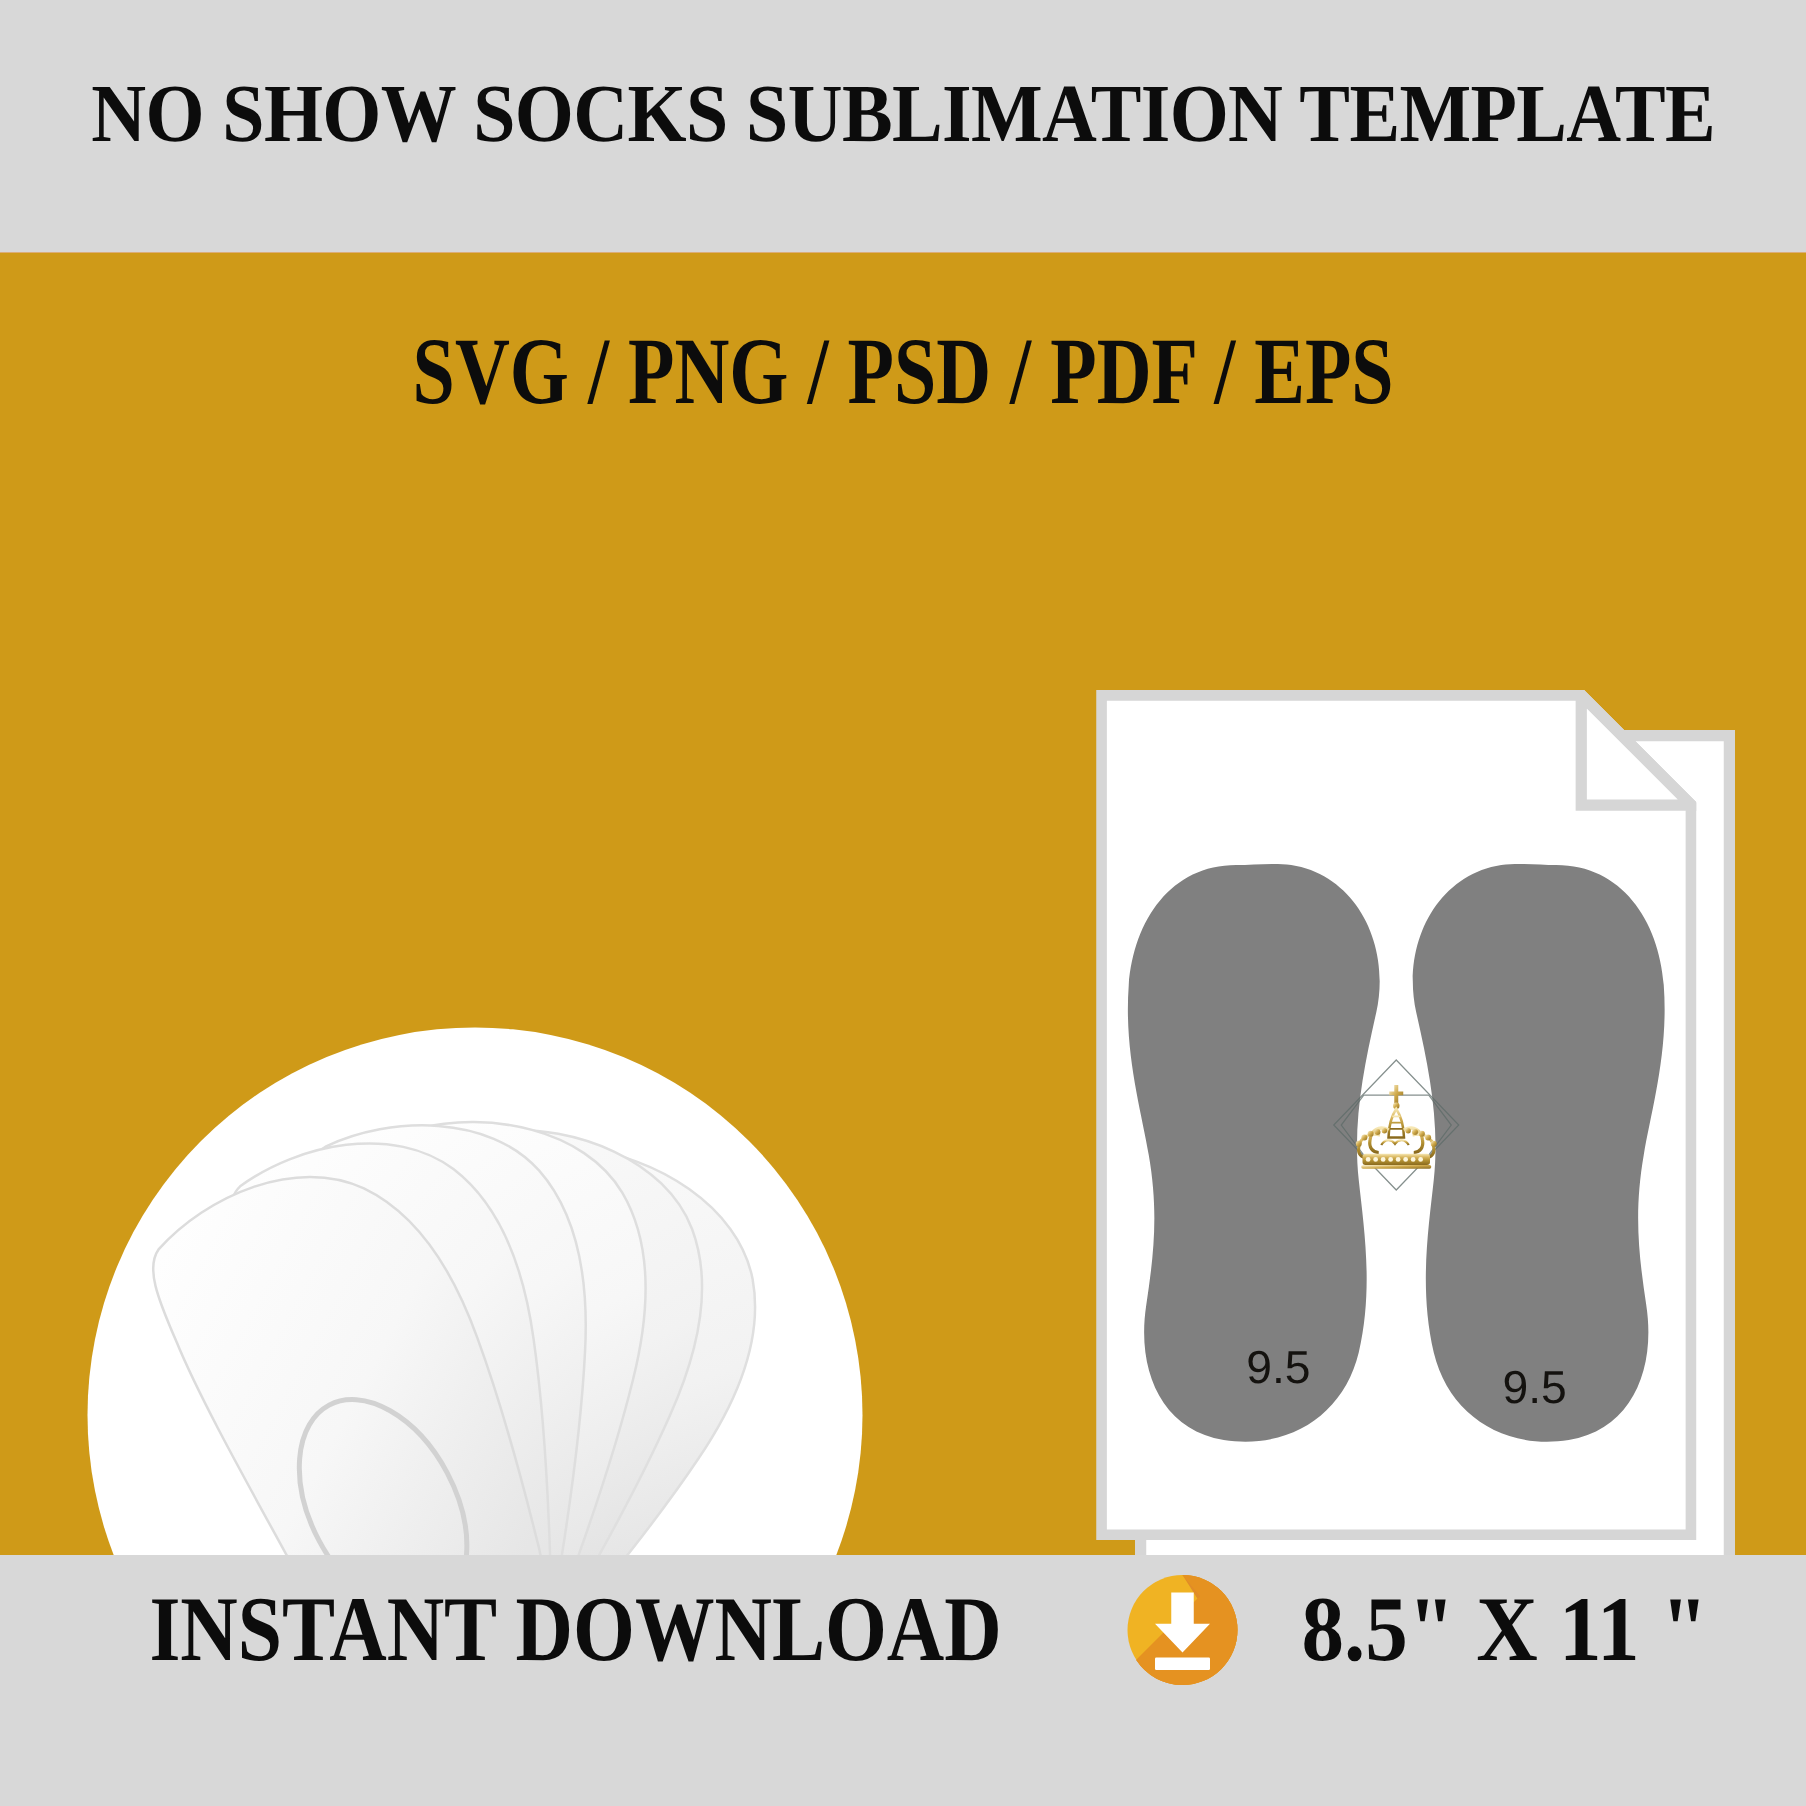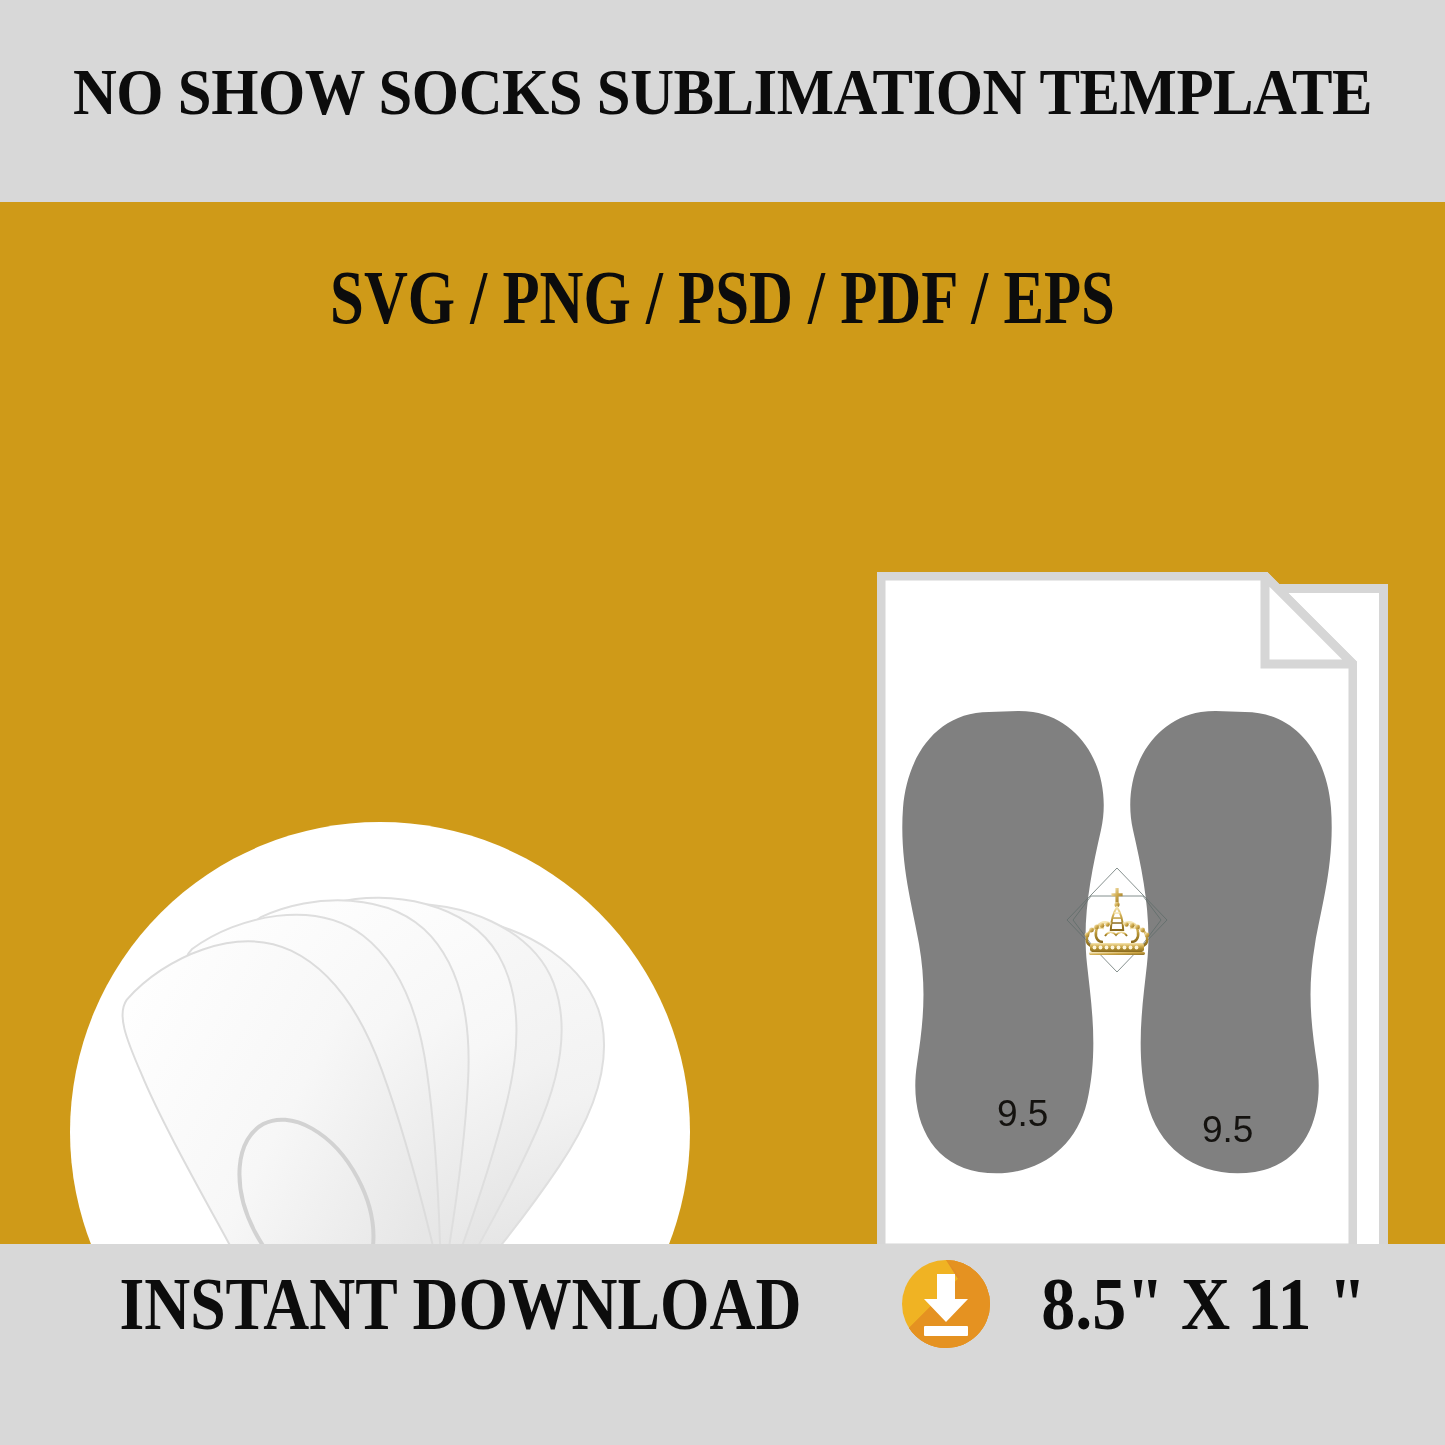--- a/index.html
+++ b/index.html
@@ -84,21 +84,21 @@
   .paper-back {
     position: absolute;
     left: 908px; top: 382px;
     width: 480px; height: 680px;
     background: #ffffff;
     border: 9px solid #d6d6d6;
     box-sizing: border-box;
   }
   .paper-front {
     position: absolute;
-    left: 877px; top: 370px;
+    left: 877px; top: 350px;
     width: 480px; height: 608px;
     box-sizing: border-box;
   }
   .paper-front-svg {
     position: absolute;
     left: 0; top: 0;
     width: 480px; height: 680px;
   }
   .sock-art {
     position: absolute;

